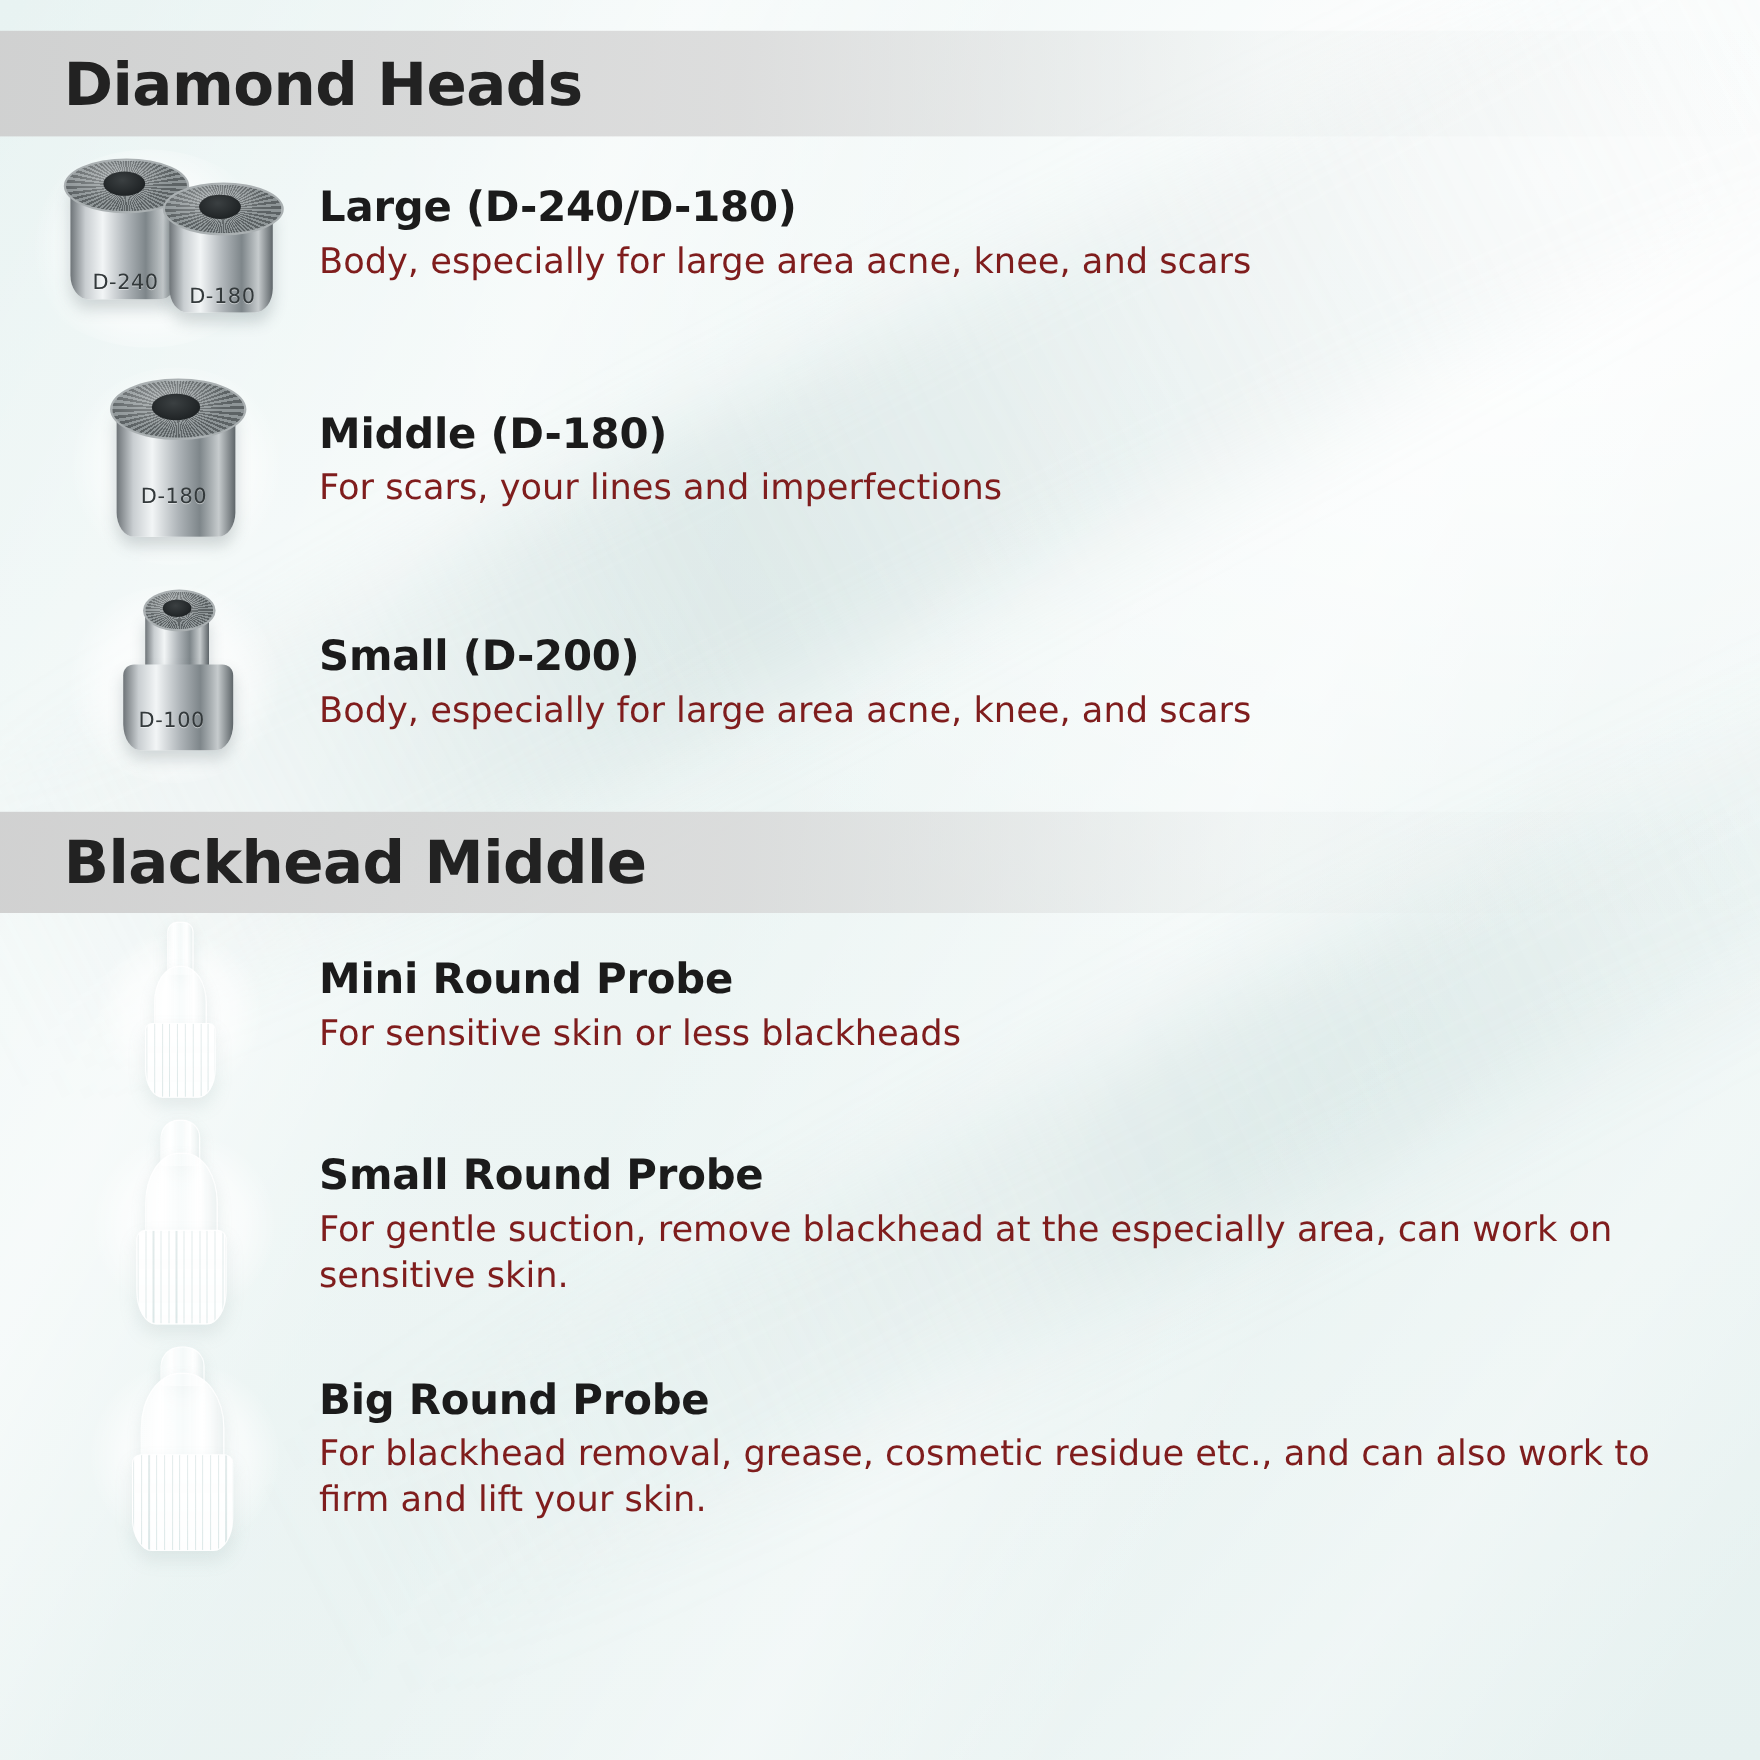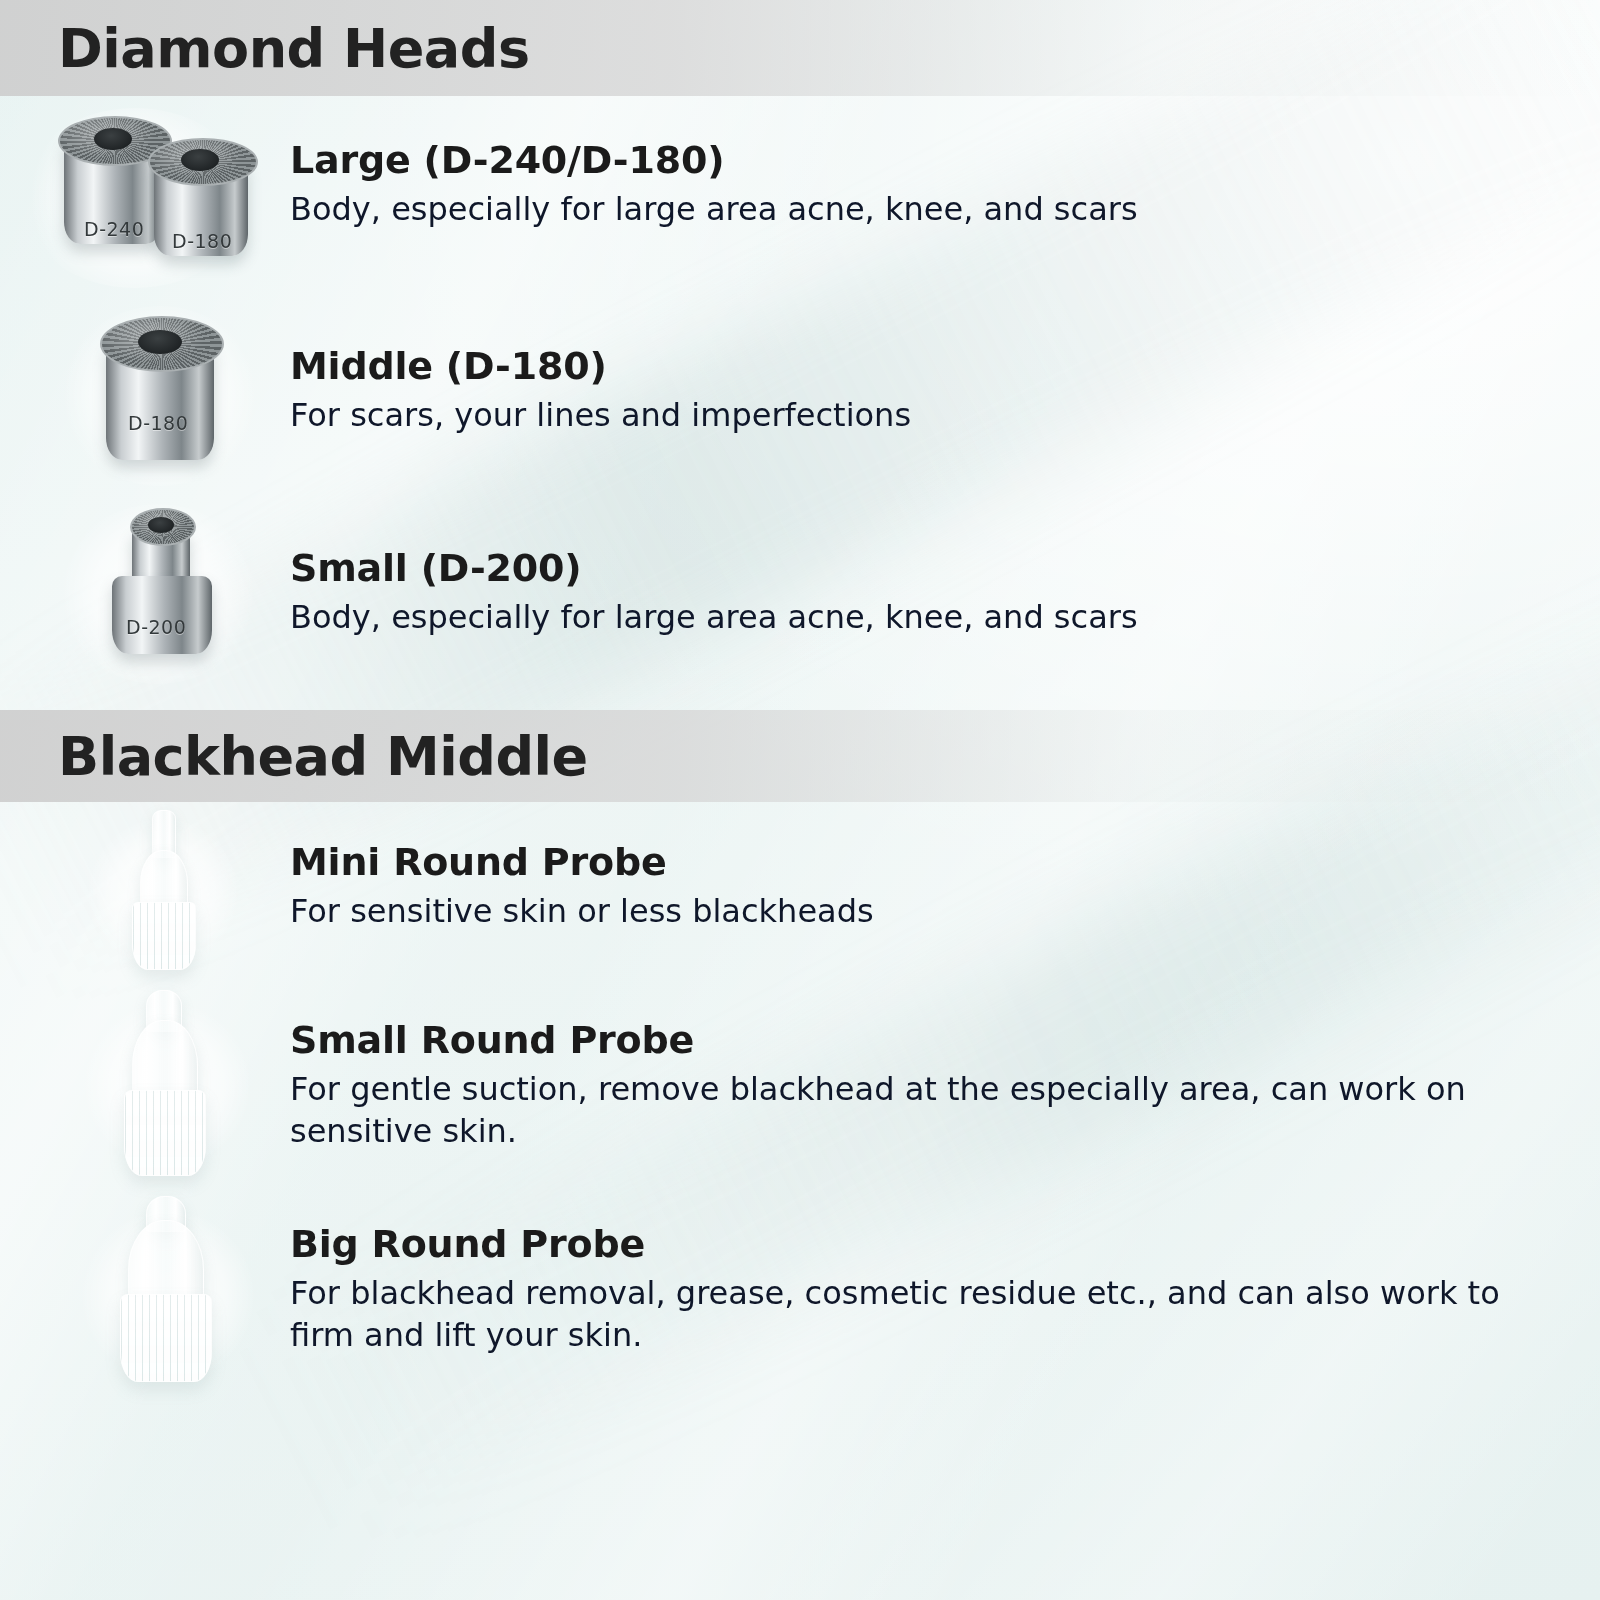--- a/index.html
+++ b/index.html
@@ -42,20 +42,21 @@
     width: 1900px; height: 200px;
     background: linear-gradient(90deg, rgba(168,196,194,0.0) 0%, rgba(168,196,194,0.22) 45%, rgba(168,196,194,0.0) 100%);
     transform: rotate(-27deg);
     filter: blur(42px);
     z-index: 0;
   }
 
   .content {
     position: relative;
     z-index: 2;
+    margin-top: 28px;
   }
 
   
   .section-bar {
     position: relative;
     height: 96px;
     display: flex;
     align-items: center;
     background: linear-gradient(90deg, rgba(206,206,206,0.92) 0%, rgba(214,214,214,0.80) 42%, rgba(226,232,231,0.25) 72%, rgba(230,240,238,0.0) 100%);
   }
@@ -89,21 +90,21 @@
   }
   .item-title {
     font-size: 38px;
     font-weight: bold;
     color: #1b1b1b;
     margin: 0 0 6px 0;
     letter-spacing: -0.2px;
   }
   .item-desc {
     font-size: 32px;
-    color: #0f172a;
+    color: #7f1d1d;
     margin: 0;
     line-height: 1.32;
     font-weight: 400;
   }
 
   
   .glow {
     position: absolute;
     border-radius: 50%;
     background: radial-gradient(circle, rgba(255,255,255,0.95) 0%, rgba(255,255,255,0.55) 48%, rgba(255,255,255,0) 72%);
@@ -217,21 +218,21 @@
   </div>
 
   <div class="item" style="height:196px;">
     <div class="thumb" style="width:290px;height:196px;">
       <div class="glow" style="left:58px;top:8px;width:200px;height:180px;"></div>
       <div class="metal" style="left:108px;top:12px;width:110px;height:160px;">
         <div class="body" style="left:24px;top:22px;width:58px;height:52px;border-radius:4px;"></div>
         <div class="body" style="left:4px;top:68px;width:100px;height:78px;border-radius:10px 10px 16px 16px / 10px 10px 24px 24px;"></div>
         <div class="rim" style="left:22px;top:0px;width:62px;height:34px;"></div>
         <div class="hole" style="left:40px;top:9px;width:26px;height:16px;"></div>
-        <div class="lbl" style="left:18px;top:108px;">D-200</div>
+        <div class="lbl" style="left:18px;top:108px;">D-100</div>
       </div>
     </div>
     <div class="text-col" style="padding-top:50px;">
       <p class="item-title">Small (D-200)</p>
       <p class="item-desc">Body, especially for large area acne, knee, and scars</p>
     </div>
   </div>
 
   <div class="spacer-sm"></div>
 

